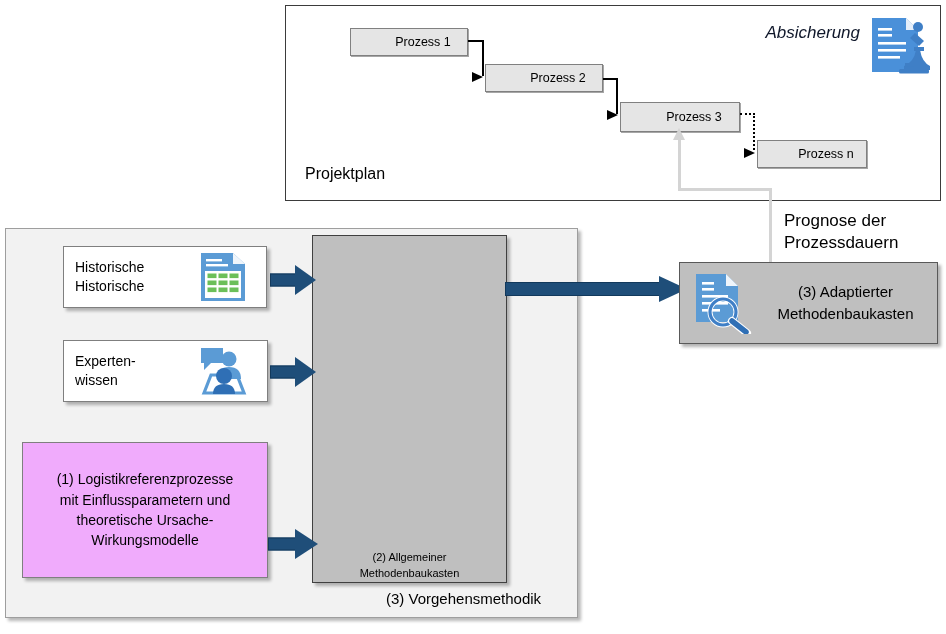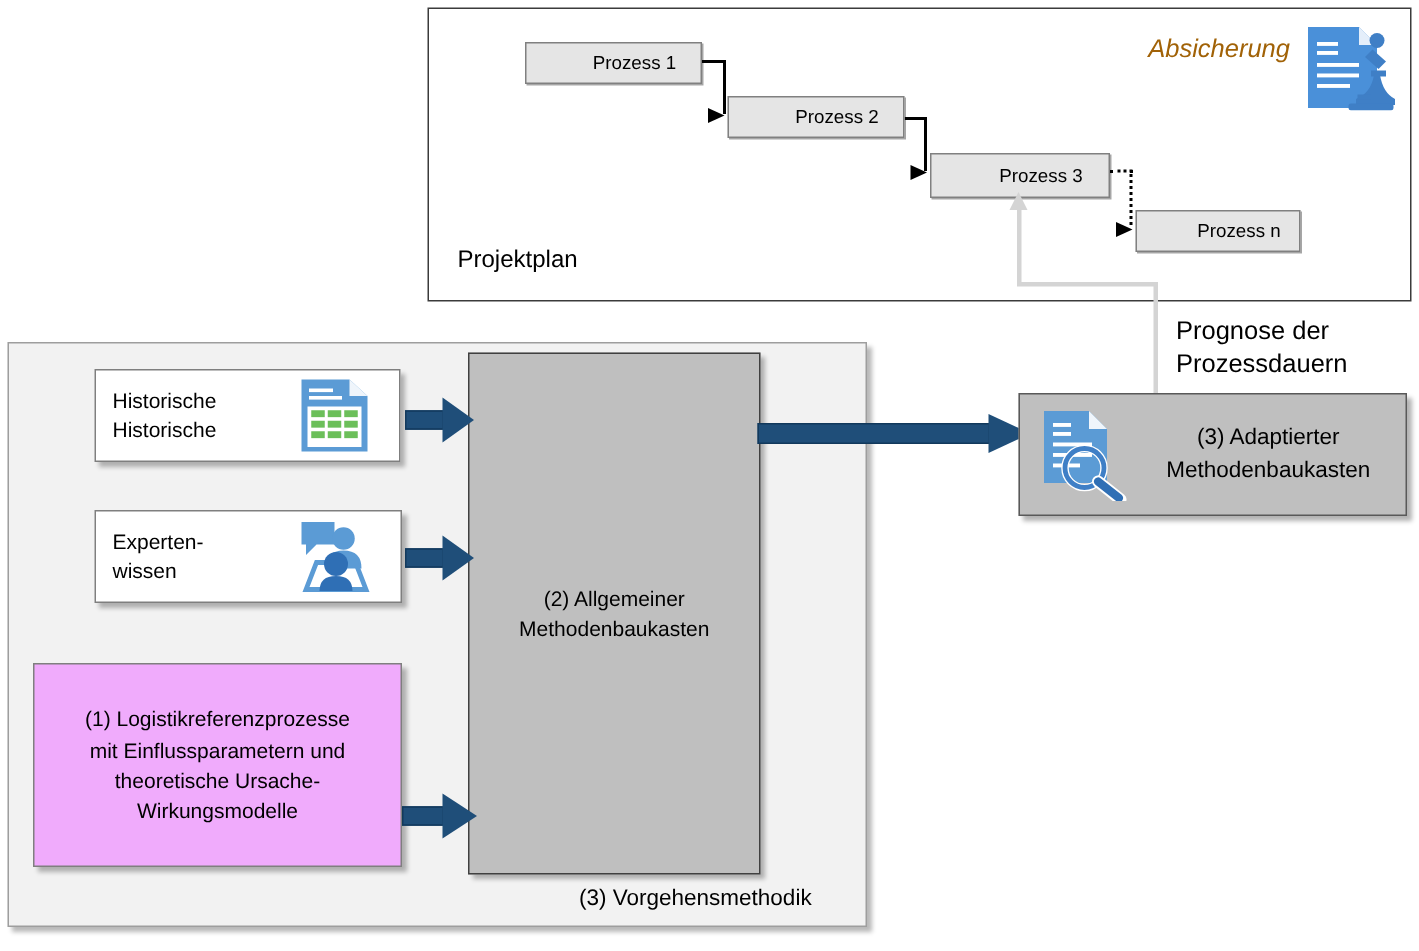--- a/index.html
+++ b/index.html
@@ -89,21 +89,21 @@
   }
 
   
   #absicherung-label {
     left: 730px; top: 22px;
     width: 130px;
     font-size: 17px;
     font-style: italic;
     text-align: right;
     line-height: 1.3;
-    color: #a16207;
+    color: #0f172a;
   }
   #simulation-icon { left: 866px; top: 14px; width: 66px; height: 66px; }
 
   
   #prog-v-low  { left: 769px; top: 190px; width: 3px;  height: 74px;  background: #d4d4d4; }
   #prog-h      { left: 678px; top: 188px; width: 94px; height: 3px;   background: #d4d4d4; }
   #prog-v-high { left: 678px; top: 137px; width: 3px;  height: 53px;  background: #d4d4d4; }
   #prog-head {
     left: 673px; top: 128px;
     width: 0; height: 0;
@@ -175,24 +175,24 @@
   }
 
   
   #box-allgemeiner {
     left: 312px; top: 235px;
     width: 195px; height: 348px;
     background: #bfbfbf;
     border: 1px solid #404040;
     box-shadow: 3px 3px 3px rgba(0,0,0,0.28);
     display: flex;
-    align-items: center;
+    align-items: flex-end;
     justify-content: center;
     text-align: center;
-    font-size: 14px;
+    font-size: 11px;
     line-height: 1.45;
     color: #000;
   }
 
   
   #box-adaptierter {
     left: 679px; top: 262px;
     width: 259px; height: 82px;
     background: #bfbfbf;
     border: 1px solid #595959;

